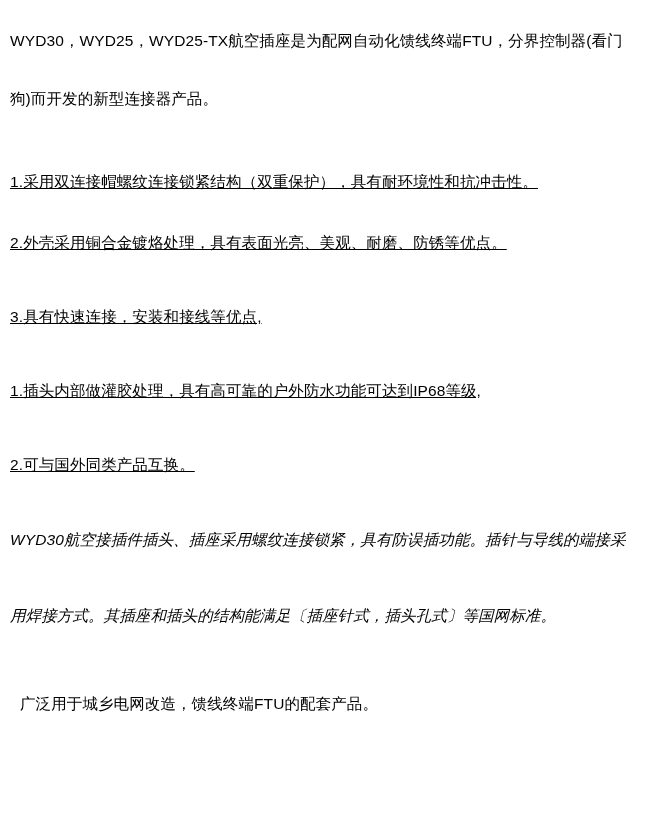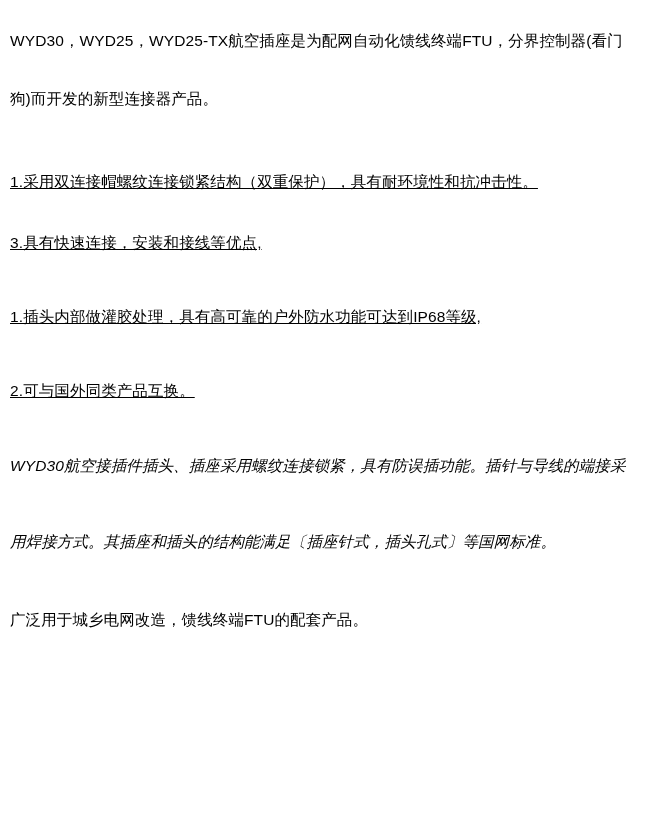--- a/index.html
+++ b/index.html
@@ -43,31 +43,32 @@
   }
   .item-first { height: 72px; line-height: 96px; }
   
   .block {
     line-height: 76px;
     margin: 0;
     font-style: italic;
   }
   .tail {
     line-height: 80px;
-    margin: 0;
+    margin: 10px;
   }
 </style>
 </head>
 <body>
 
 <div class="doc">
 
   <p class="para intro">WYD30，WYD25，WYD25-TX航空插座是为配网自动化馈线终端FTU，分界控制器(看门狗)而开发的新型连接器产品。</p>
 
   <p class="para item item-first">1.采用双连接帽螺纹连接锁紧结构（双重保护），具有耐环境性和抗冲击性。</p>
+  <p class="para item">2.外壳采用铜合金镀烙处理，具有表面光亮、美观、耐磨、防锈等优点。</p>
   <p class="para item">3.具有快速连接，安装和接线等优点,</p>
   <p class="para item">1.插头内部做灌胶处理，具有高可靠的户外防水功能可达到IP68等级,</p>
   <p class="para item">2.可与国外同类产品互换。</p>
 
   <p class="para block">WYD30航空接插件插头、插座采用螺纹连接锁紧，具有防误插功能。插针与导线的端接采用焊接方式。其插座和插头的结构能满足〔插座针式，插头孔式〕等国网标准。</p>
 
   <p class="para tail">广泛用于城乡电网改造，馈线终端FTU的配套产品。</p>
 
 </div>
 

